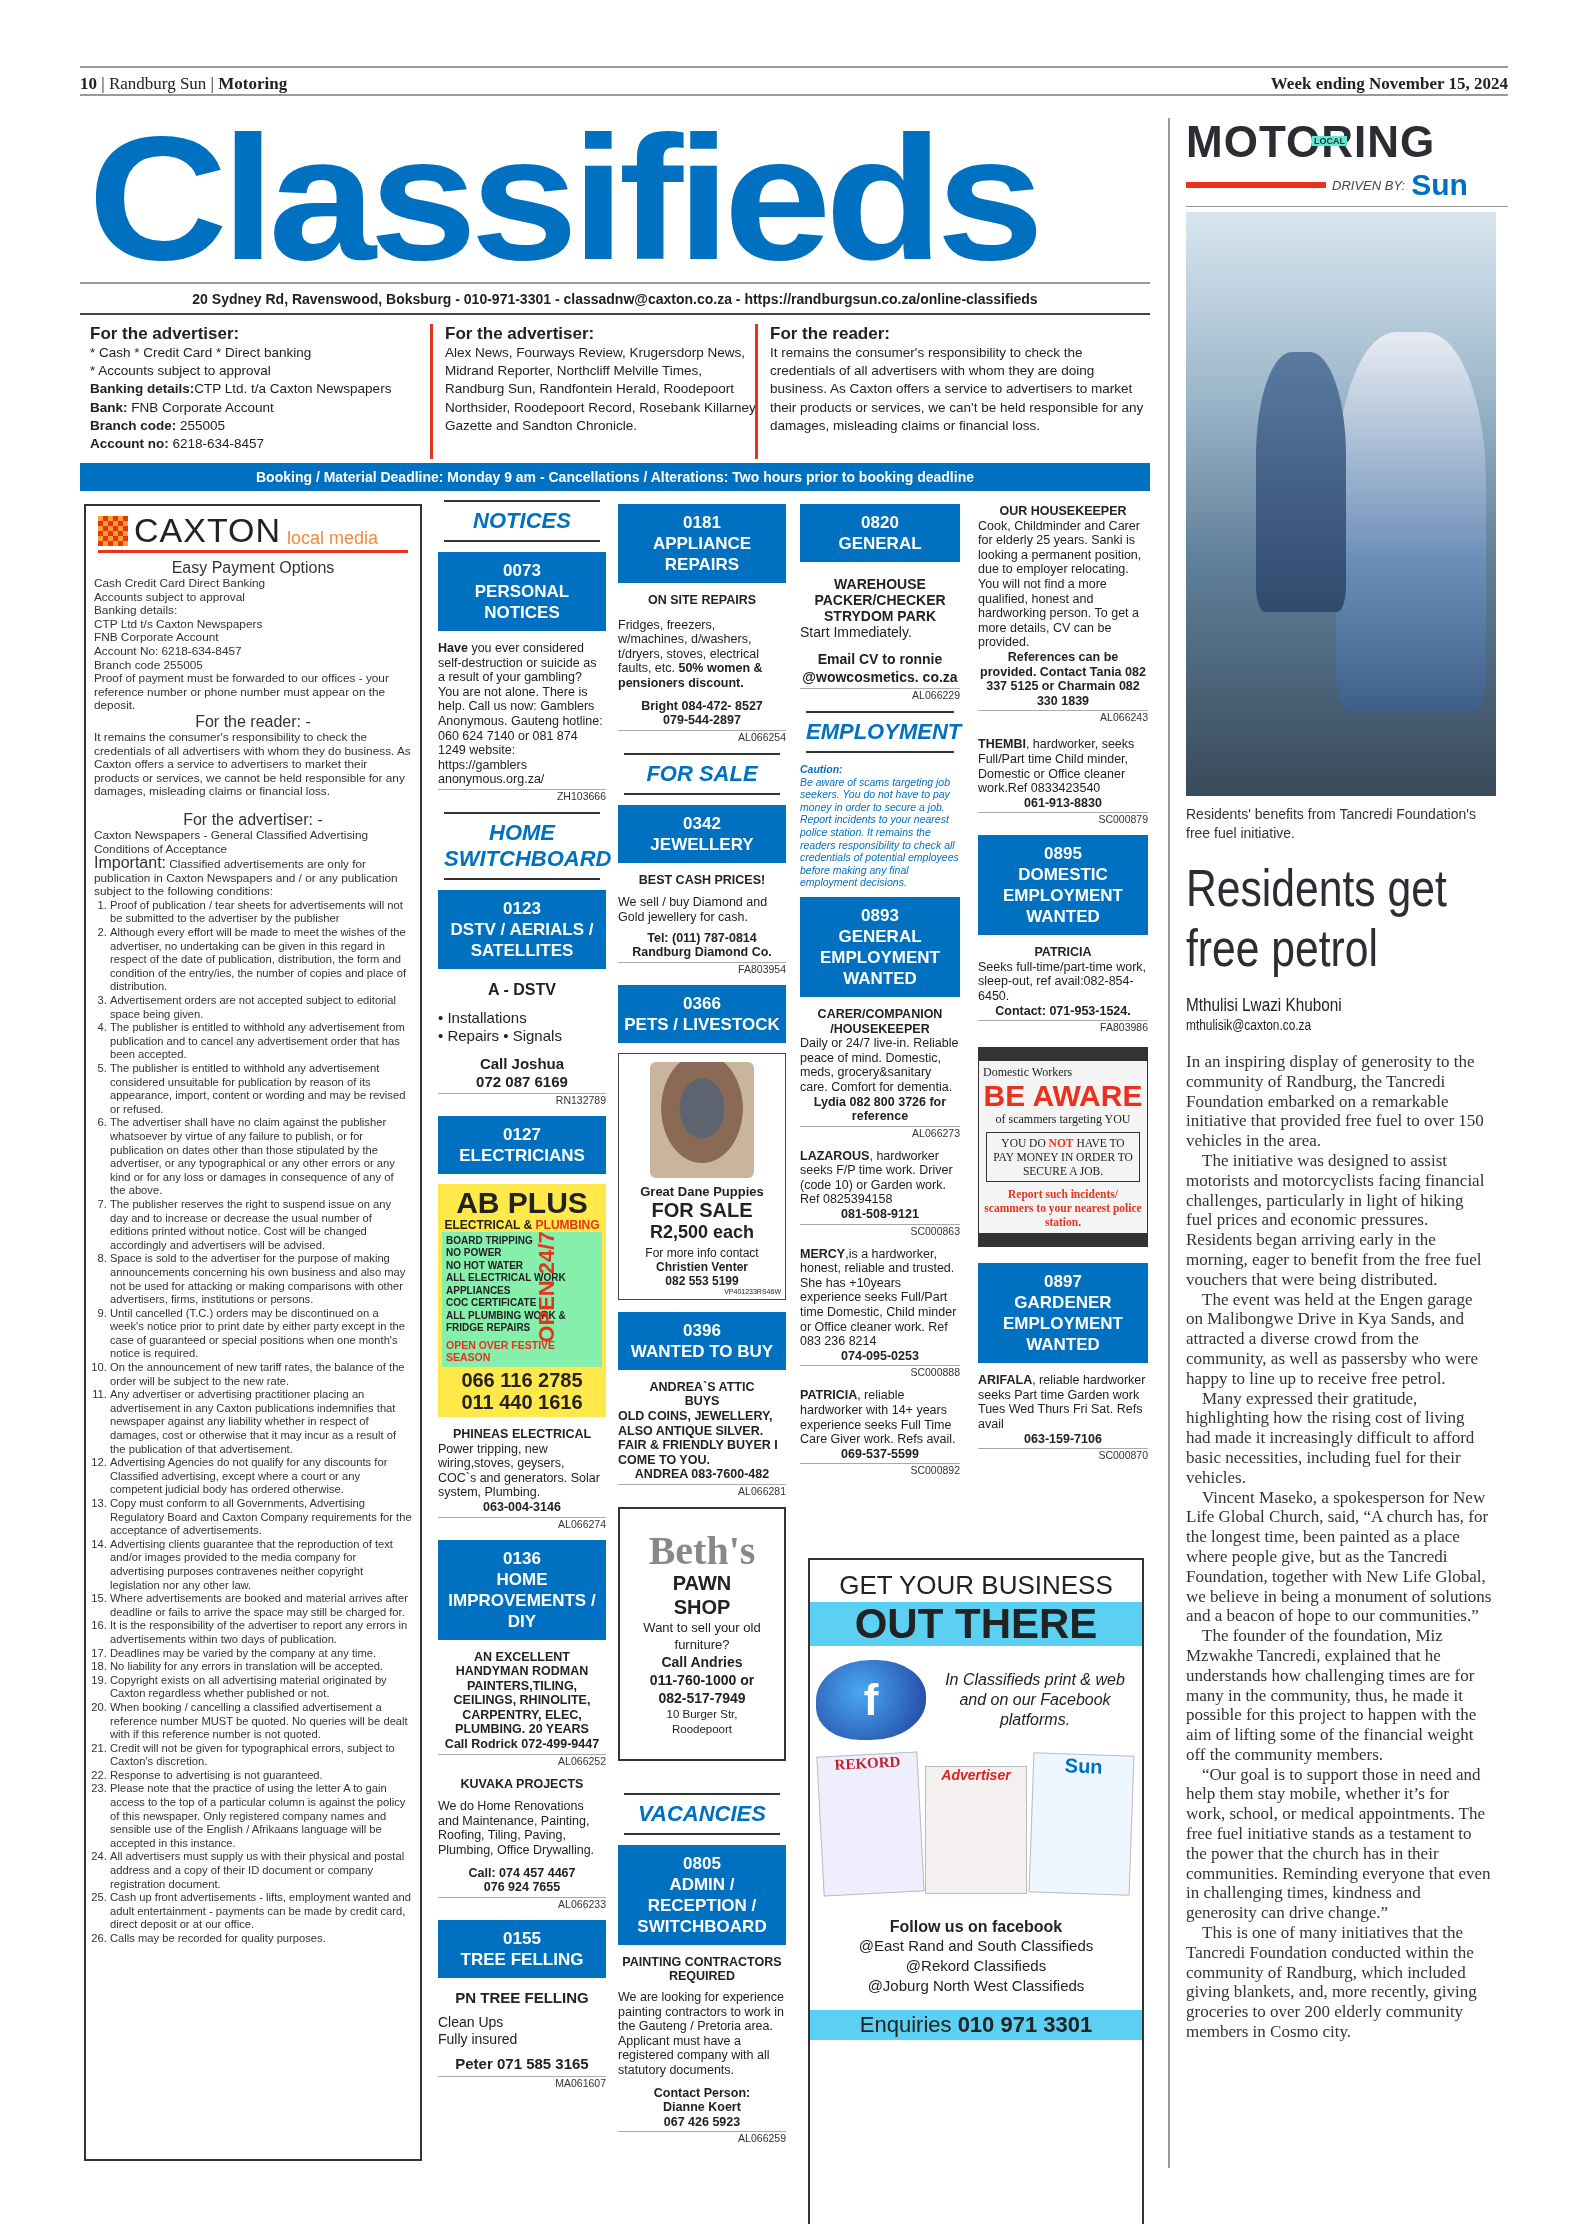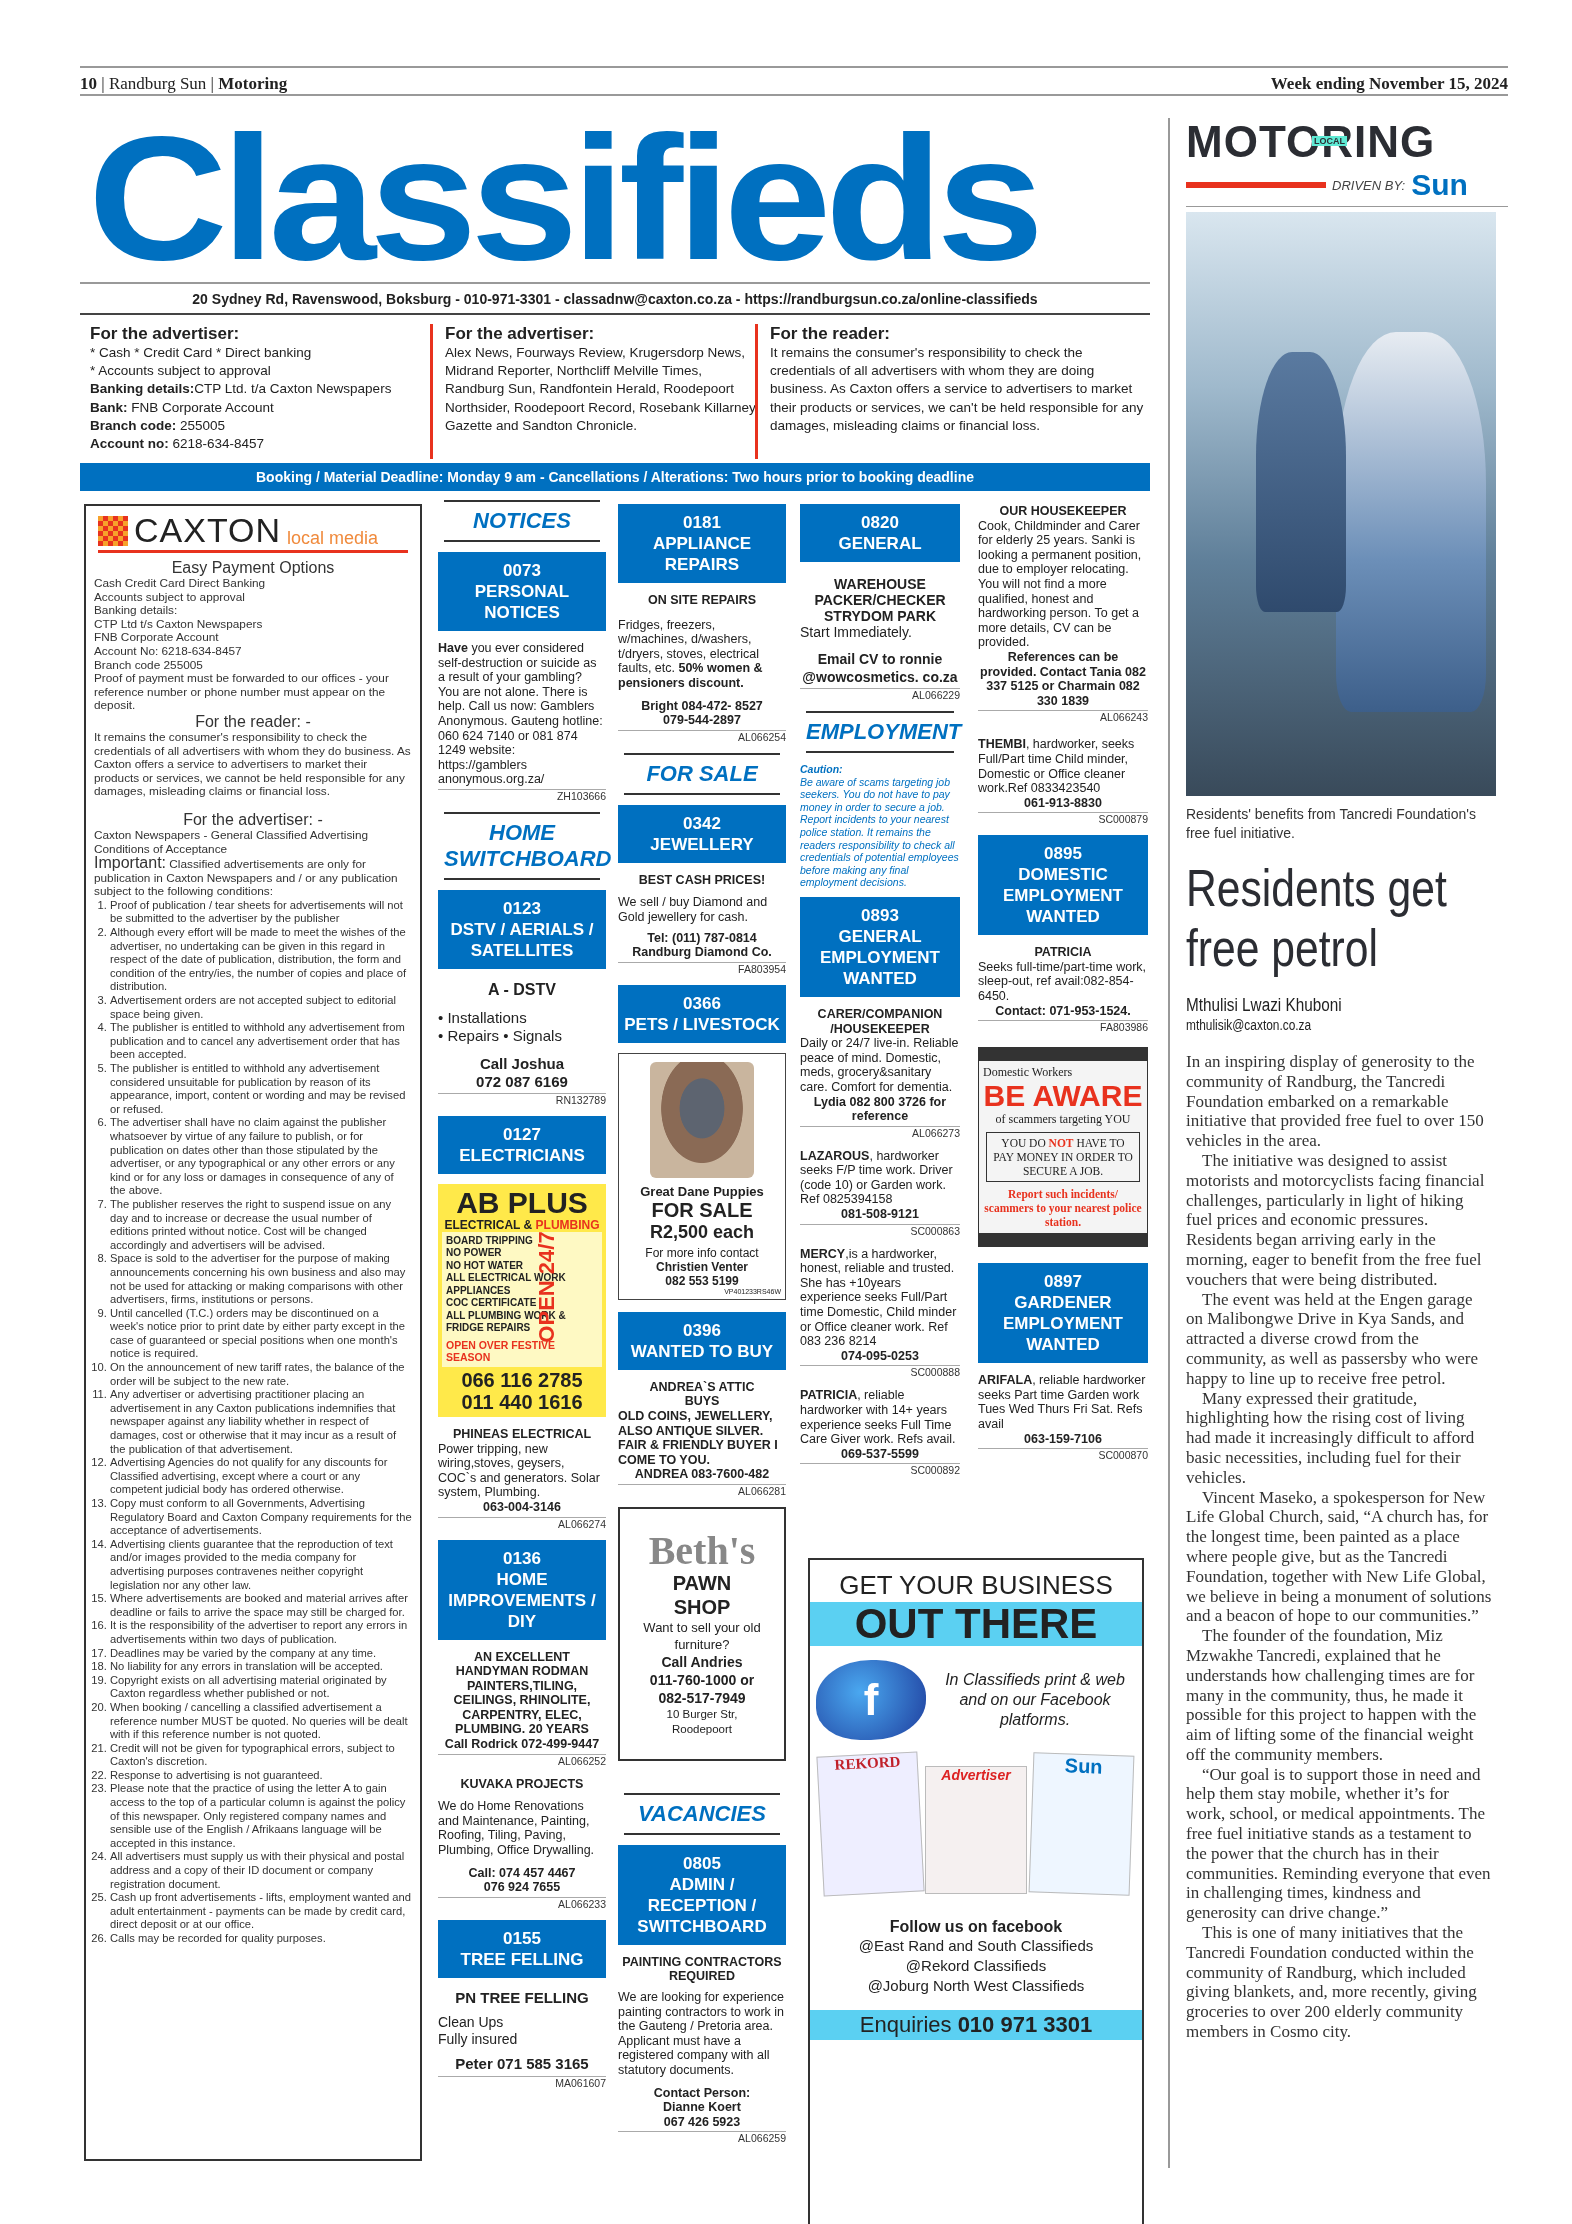--- a/index.html
+++ b/index.html
@@ -127,21 +127,21 @@
     <div class="c" style="font-weight:bold;font-size:15px;line-height:18px">072 087 6169</div>
     <div class="ref">RN132789</div>
   </div>
   <div class="blue">
       <div>0127</div>
       <div>ELECTRICIANS</div>
     </div>
   <div style="background:#ffe94a;padding:4px;margin-bottom:10px">
     <div style="font-weight:900;font-size:30px;line-height:30px;text-align:center;color:#222">AB PLUS</div>
     <div style="text-align:center;font-weight:bold;font-size:12px"><span>ELECTRICAL &amp;</span> <span style="color:#e8321e">PLUMBING</span></div>
-    <div style="background:#fef9c3;padding:3px 4px;position:relative;font-size:10px;line-height:12.5px;font-weight:bold">
+    <div style="background:#86efac;padding:3px 4px;position:relative;font-size:10px;line-height:12.5px;font-weight:bold">
       <div>BOARD TRIPPING</div>
         <div>NO POWER</div>
         <div>NO HOT WATER</div>
         <div>ALL ELECTRICAL WORK</div>
         <div>APPLIANCES</div>
         <div>COC CERTIFICATE</div>
         <div>ALL PLUMBING WORK &amp;</div>
         <div>FRIDGE REPAIRS</div>
       <div style="position:absolute;right:0;top:44px;transform:rotate(-90deg);color:#e8321e;font-size:22px;font-weight:900;line-height:22px;white-space:nowrap">OPEN 24/7</div>
       <div style="color:#e8321e;font-size:10.5px;margin-top:4px">OPEN OVER FESTIVE SEASON</div>

